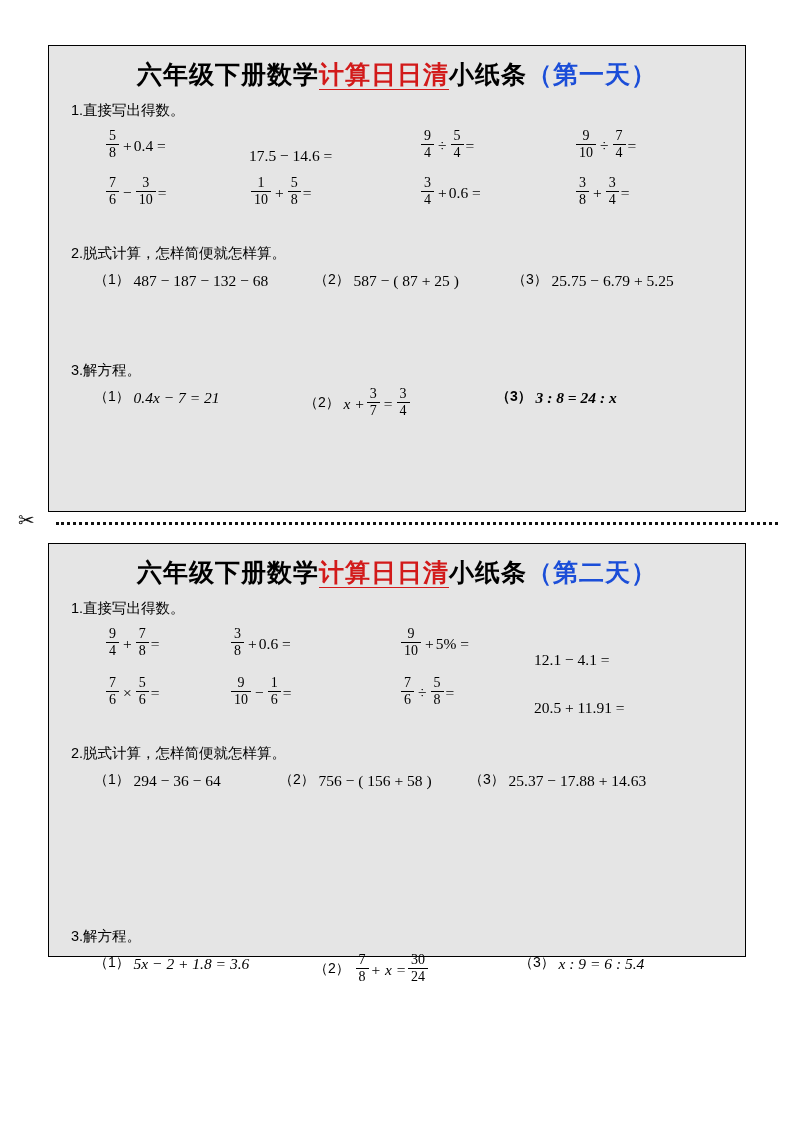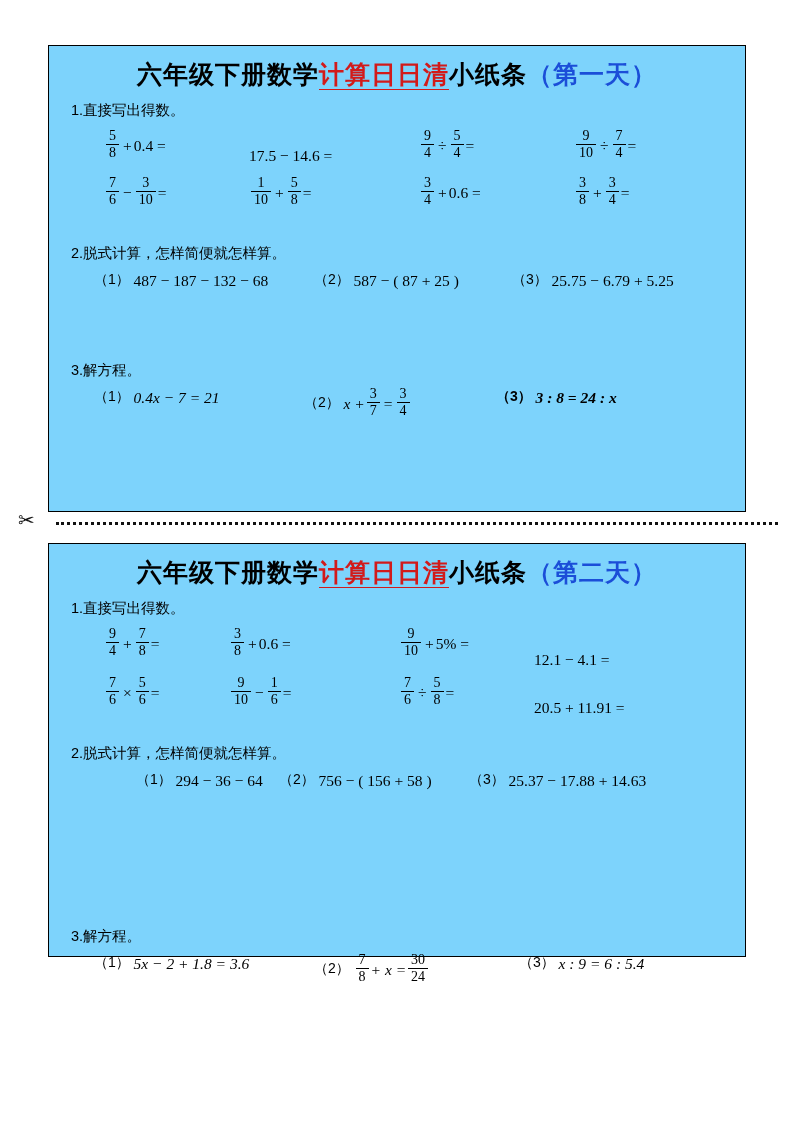--- a/index.html
+++ b/index.html
@@ -5,21 +5,21 @@
   html,body{margin:0;padding:0;}
   body{
     width:793px;height:1122px;background:#ffffff;
     font-family:"Liberation Serif", serif;
     position:relative;
   }
   .sheet{
     position:absolute;
     box-sizing:border-box;
     border:1.5px solid #000;
-    background:#7dd3fc;
+    background:#e5e5e5;
   }
   #sheet1{left:48px;top:45px;width:698px;height:467px;}
   #sheet2{left:48px;top:543px;width:698px;height:414px;}
 
   .title{
     text-align:center;
     font-family:"Liberation Serif", serif;
     font-weight:bold;
     font-size:25px;
     margin-top:12px;
@@ -181,21 +181,21 @@
       <span class="frac"><span class="num">7</span><span class="den">6</span></span><span class="op">÷</span><span class="frac"><span class="num">5</span><span class="den">8</span></span><span class="plain">=</span>
     </div>
     <div class="item" style="left:485px;top:76px;">
       <span class="plain">20.5 + 11.91 =</span>
     </div>
   </div>
 
   <div class="section">2.脱式计算，怎样简便就怎样算。</div>
 
   <div class="row" style="height:160px;">
-    <div class="item" style="left:45px;top:4px;margin-left:42px;">
+    <div class="item" style="left:45px;top:4px;">
       <span class="qno">（1）</span> <span class="plain">294 − 36 − 64</span>
     </div>
     <div class="item" style="left:230px;top:4px;text-align:right;">
       <span class="qno">（2）</span> <span class="plain">756 − ( 156 + 58 )</span>
     </div>
     <div class="item" style="left:420px;top:4px;">
       <span class="qno">（3）</span> <span class="plain">25.37 − 17.88 + 14.63</span>
     </div>
   </div>
 

